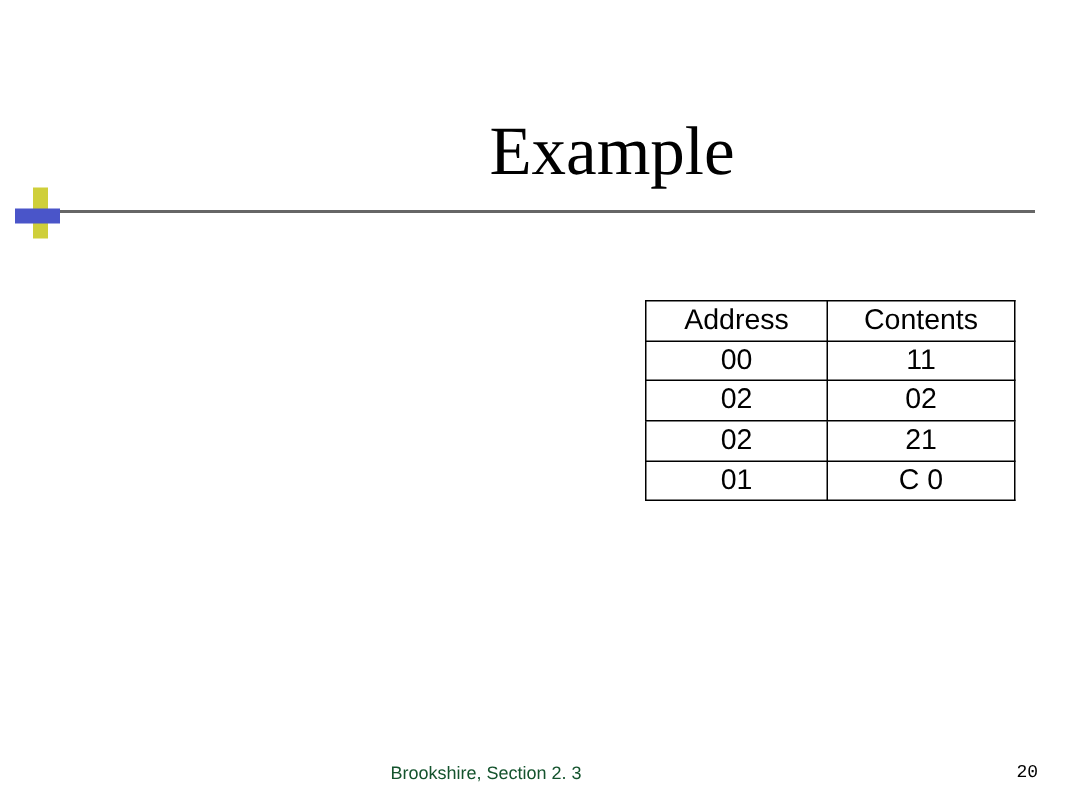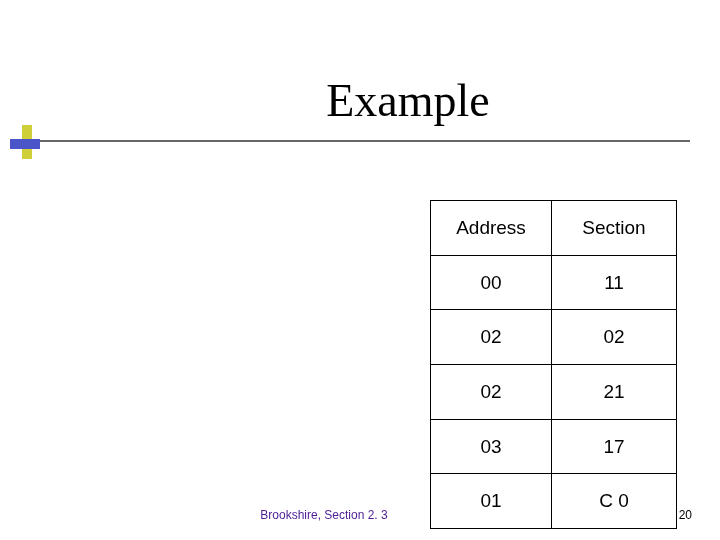--- a/index.html
+++ b/index.html
@@ -67,46 +67,46 @@
     line-height: 1.3;
   }
   .table {
     position: absolute;
     top: 200px;
     left: 430px;
     border-collapse: collapse;
   }
   .table th, .table td {
     border: 1.5px solid #000;
-    padding: 14px 12px;
+    padding: 0 12px;
     font-size: 19px;
     line-height: 1.35;
     text-align: center;
     font-weight: 400;
   }
   .table th {
     font-weight: 400;
   }
   .col-left { width: 96px; }
   .col-right { width: 100px; }
   .footer-center {
     position: absolute;
     bottom: 18px;
     left: 0;
     width: 648px;
     text-align: center;
     font-family: Arial, sans-serif;
     font-size: 12px;
-    color: #4c1d95;
+    color: #14532d;
   }
   .footer-right {
     position: absolute;
     bottom: 18px;
     right: 28px;
-    font-family: Liberation Sans, sans-serif;
+    font-family: Liberation Mono, monospace;
     font-size: 12px;
     color: #000;
   }
 </style>
 </head>
 <body>
 
 <div class="slide">
 
   <div class="title-wrap">
@@ -114,41 +114,37 @@
   </div>
   <div class="title-rule"></div>
   <div class="accent1"></div>
   <div class="accent2"></div>
 
 
   <table class="table">
     <thead>
       <tr>
         <th class="col-left">Address</th>
-        <th class="col-right">Section</th>
+        <th class="col-right">Contents</th>
       </tr>
     </thead>
     <tbody>
       <tr>
         <td>00</td>
         <td>11</td>
       </tr>
       <tr>
         <td>02</td>
         <td>02</td>
       </tr>
       <tr>
         <td>02</td>
         <td>21</td>
       </tr>
       <tr>
-        <td>03</td>
-        <td>17</td>
-      </tr>
-      <tr>
         <td>01</td>
         <td>C 0</td>
       </tr>
     </tbody>
   </table>
 
   <div class="footer-center">Brookshire, Section 2. 3</div>
   <div class="footer-right">20</div>
 
 </div>

